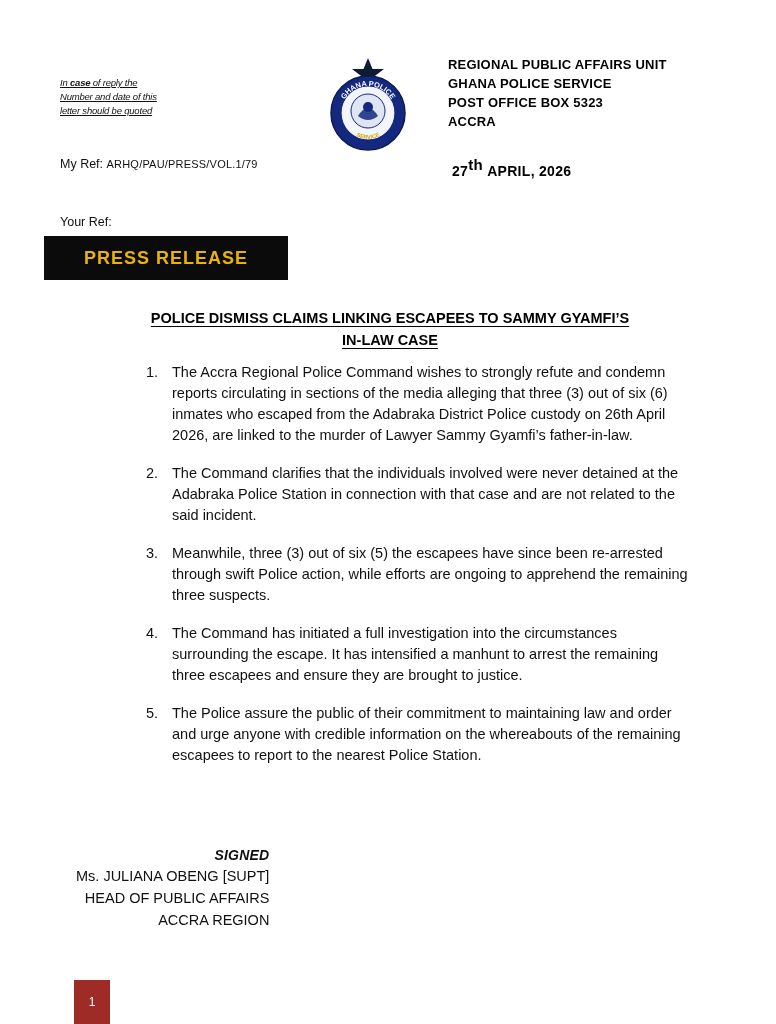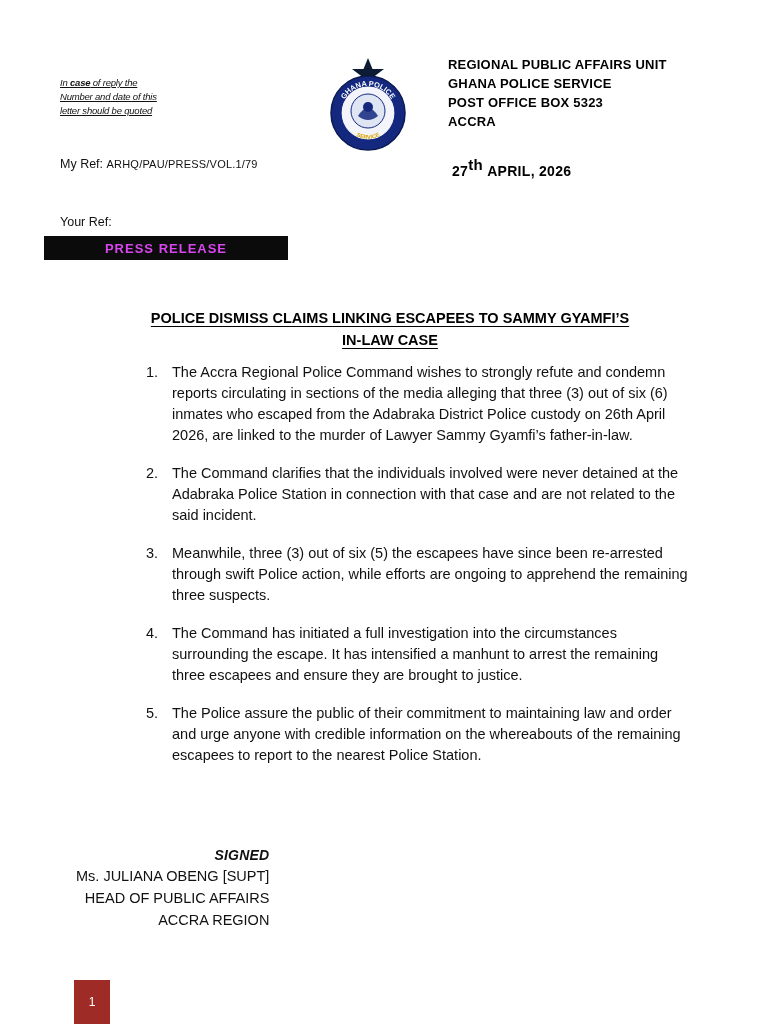--- a/index.html
+++ b/index.html
@@ -85,27 +85,27 @@
     letter-spacing: 0.3px;
   }
   .doc-date sup { font-size: 15px; vertical-align: super; margin-top: 26px; }
 
   
   .banner {
     position: absolute;
     left: 44px;
     top: 236px;
     width: 244px;
-    height: 24px;
+    height: 44px;
     background: #0b0b0b;
-    color: #d946ef;
+    color: #eab308;
     display: flex;
     align-items: center;
     justify-content: center;
-    font-size: 13px;
+    font-size: 18px;
     font-weight: bold;
     letter-spacing: 1px;
   }
 
   
   .title {
     position: absolute;
     left: 150px;
     top: 308px;
     width: 480px;

